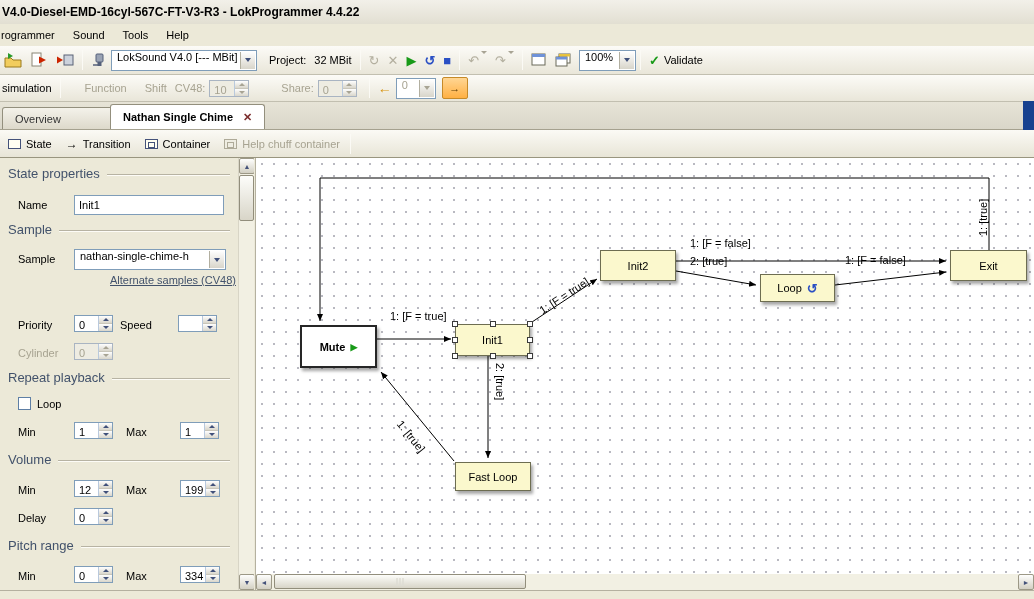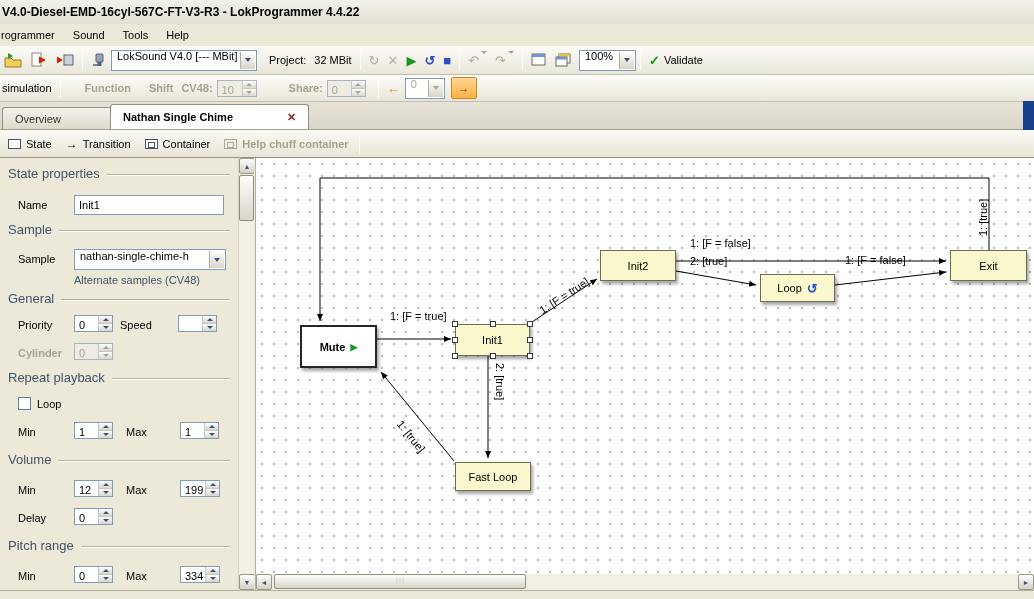--- a/index.html
+++ b/index.html
@@ -21,24 +21,24 @@
              background:linear-gradient(#fcfbf7,#e9e6d9); border-bottom:1px solid #c2bfb0; }
   .tb1 { top:46px; height:29px; }
   .tb2 { top:75px; height:27px; }
   .sep { width:1px; height:20px; background:#c6c3b4; border-right:1px solid #fbfaf5; margin:0 4px; }
   .tbtn { height:24px; display:flex; align-items:center; padding:0 3px; margin:0 1px; }
   .glyph { font-size:13px; line-height:1; }
   .green { color:#189a18; }
   .blue { color:#2a4fc4; }
   .grayed { color:#b3af9f; }
   .lbl { padding:0 4px; white-space:nowrap; }
-  .dislbl { color:#a7a391;font-weight:bold; }
+  .dislbl { color:#a7a391; }
 
   .combo { position:relative; background:#fff; border:1px solid #7f9db9; height:21px;
-           display:flex; align-items:center; padding:0 18px 8px 5px; white-space:nowrap; }
+           display:flex; padding:0 18px 8px 5px; white-space:nowrap; }
   .combo .dd { position:absolute; right:1px; top:1px; bottom:1px; width:15px;
                background:linear-gradient(#fefefe,#d8d5ca); border-left:1px solid #b2afa0;
                display:flex; align-items:center; justify-content:center; }
   .tri-dn { width:0; height:0; border-left:3px solid transparent; border-right:3px solid transparent; border-top:4px solid #40507a; }
   .tri-up-s { width:0; height:0; border-left:3px solid transparent; border-right:3px solid transparent; border-bottom:3px solid #40507a; }
   .tri-dn-s { width:0; height:0; border-left:3px solid transparent; border-right:3px solid transparent; border-top:3px solid #40507a; }
   .gray-tri .tri-dn, .gray-tri .tri-up-s, .gray-tri .tri-dn-s { border-top-color:#a8a494; border-bottom-color:#a8a494; }
 
   .spinbox { position:relative; background:#fff; border:1px solid #7f9db9; height:17px;padding-left:37px; }
   .spinbox .v { position:absolute; left:4px; top:3px; right:15px; overflow:hidden; }
@@ -52,21 +52,21 @@
                height:22px; width:26px; display:flex; align-items:center; justify-content:center;
                font-weight:bold; color:#5c3a00; }
   .goldarrow { color:#d89410; font-weight:bold; font-size:14px; padding:0 4px; }
 
   
   .tabrow { position:absolute; left:0; top:102px; width:100%; height:28px;
             background:linear-gradient(#e7e4d7,#d9d6c9); border-bottom:1px solid #a5a18f; }
   .tab { position:absolute; bottom:0; height:22px; display:flex; align-items:center;
          padding:0 12px; border:1px solid #938f7d; border-bottom:none;
          border-radius:3px 3px 0 0; background:linear-gradient(#f4f2ea,#ddd9cb); color:#333; }
-  .tab.active { height:25px; background:#fff; font-weight:bold; color:#000;gap:44px; }
+  .tab.active { height:25px; background:#fff; font-weight:bold; color:#000; }
   .tab .x { margin-left:10px; color:#7c2f2f; font-weight:bold; cursor:default; }
   .edge-accent { position:absolute; left:1023px; top:101px; width:11px; height:31px; background:#17418f; }
 
   
   .toolstrip { position:absolute; left:0; top:130px; width:100%; height:28px;
                background:linear-gradient(#fbfaf5,#e8e5d7); border-bottom:1px solid #99957f;
                display:flex; align-items:center; }
   .tsbtn { display:flex; align-items:center; height:22px; padding:0 6px; margin-left:2px; }
   .ic-box { display:inline-block; width:13px; height:10px; border:1px solid #44527a; background:#fffef2; position:relative; margin-right:5px; }
   .ic-box.container::after { content:""; position:absolute; left:2px; top:2px; width:5px; height:4px; border:1px solid #44527a; }
@@ -74,21 +74,21 @@
   .ic-box.gray::after { content:""; position:absolute; left:2px; top:2px; width:5px; height:4px; border:1px solid #aeaa98; }
   .ic-arrow { font-weight:bold; margin-right:5px; font-size:12px; }
 
   
   .props { position:absolute; left:0; top:158px; width:238px; height:432px; background:#ece9d8; overflow:hidden; }
   .phead { position:absolute; left:8px; right:8px; display:flex; align-items:center; gap:7px;
            color:#42526b; font-size:13px; white-space:nowrap; }
   .phead .rule { flex:1; height:2px; border-top:1px solid #b7b3a3; border-bottom:1px solid #fdfcf7; margin-top:3px; }
   .plab { position:absolute; white-space:nowrap;text-align:center; }
   .pfield { position:absolute; background:#fff; border:1px solid #7f9db9; height:20px; padding:3px 0 0 4px; }
-  .plink { position:absolute; color:#42526b; cursor:default; }
+  .plink { position:absolute; color:#42526b; text-decoration:underline; cursor:default;margin-left:36px; }
   .chk { position:absolute; width:13px; height:13px; background:#fff; border:1px solid #5e7fa5; }
 
   
   .vscroll { position:absolute; left:238px; top:158px; width:16px; height:432px;
              background:#f2f0e3; border-left:1px solid #d8d5c6; }
   .hscroll { position:absolute; left:256px; top:574px; width:778px; height:16px; background:#f2f0e3; }
   .sbtn { position:absolute; width:16px; height:16px; background:linear-gradient(#fefefd,#d3d0c3);
           border:1px solid #9c9886; display:flex; align-items:center; justify-content:center;
           color:#44527a; font-size:7px; border-radius:2px; }
   .sthumb { position:absolute; background:linear-gradient(#fdfdfa,#d8d5c8); border:1px solid #928e7c; border-radius:2px; }
@@ -311,24 +311,20 @@
 
     <span class="plab" style="left:18px;top:95px">Sample</span>
     <div class="combo" style="position:absolute;left:74px;top:91px;width:152px">
       <span>nathan-single-chime-h</span>
       <span class="dd">
           <span class="tri-dn"></span>
         </span>
     </div>
     <span class="plink" style="left:74px;top:116px">Alternate samples (CV48)</span>
 
-    <div class="phead" style="top:133px">
-      <span>General</span>
-        <span class="rule"></span>
-    </div>
 
     <span class="plab" style="left:18px;top:161px">Priority</span>
     <div class="spinbox" style="position:absolute;left:74px;top:157px;width:38px">
       <span class="v">0</span>
       <span class="btns">
           <i>
             <span class="tri-up-s"></span>
           </i>
           <i>
             <span class="tri-dn-s"></span>

